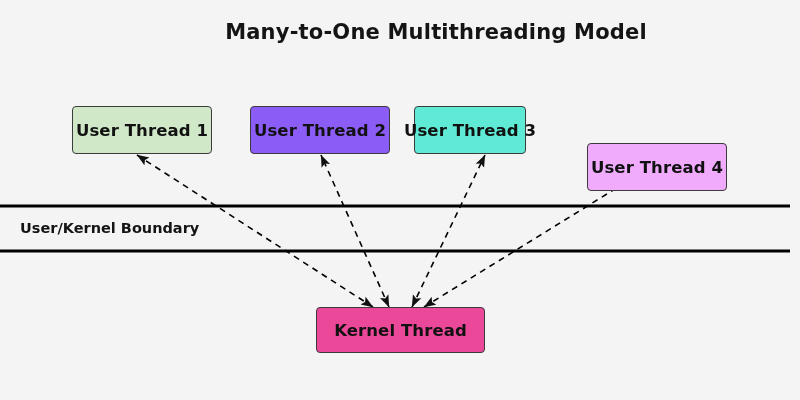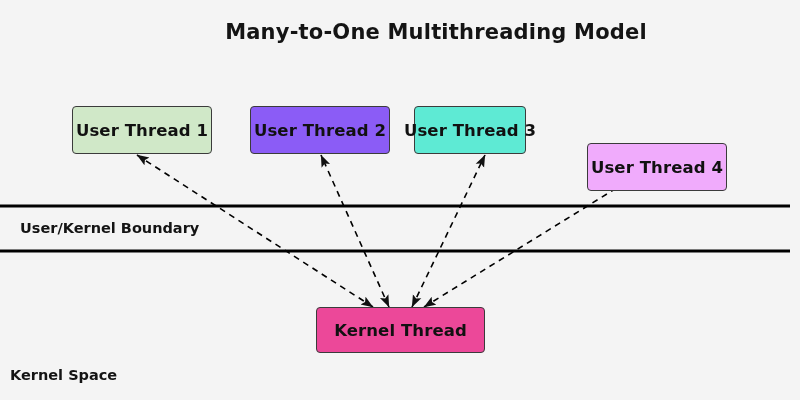--- a/index.html
+++ b/index.html
@@ -64,21 +64,20 @@
 </head>
 <body>
 
 <div id="diagram-root">
 
   <div class="diagram-title">Many-to-One Multithreading Model</div>
 
 
   <div class="region-label" id="label-boundary" style="left: 20px; top: 220px;">User/Kernel Boundary</div>
 
-  <div class="region-label" id="label-kernel-space" style="left: 10px; top: 367px;">Kernel Space</div>
 
   <svg class="svg-layer" id="edge-layer" viewBox="0 0 800 400">
     <defs>
       <marker id="arrow-end" markerWidth="9" markerHeight="9" refX="7.4" refY="3.1" orient="auto" markerUnits="strokeWidth">
         <path d="M0,0.2 L7.6,3.1 L0,6 L1.5,3.1 Z" fill="#111111"></path>
       </marker>
       <marker id="arrow-start" markerWidth="9" markerHeight="9" refX="7.4" refY="3.1" orient="auto-start-reverse" markerUnits="strokeWidth">
         <path d="M0,0.2 L7.6,3.1 L0,6 L1.5,3.1 Z" fill="#111111"></path>
       </marker>
     </defs>

